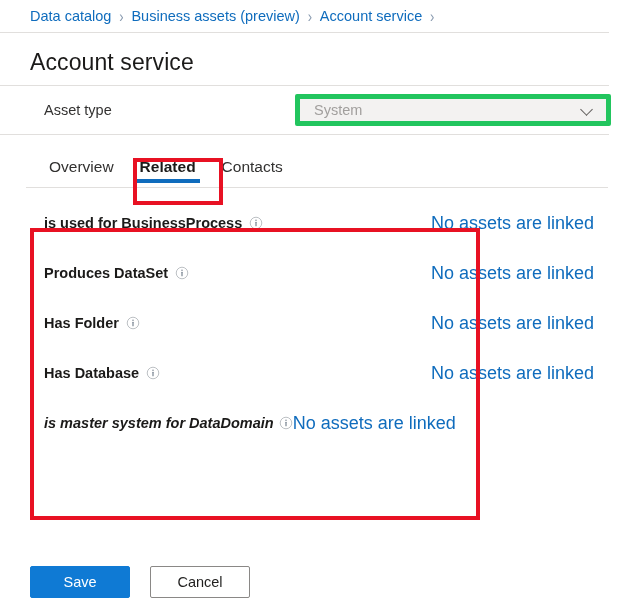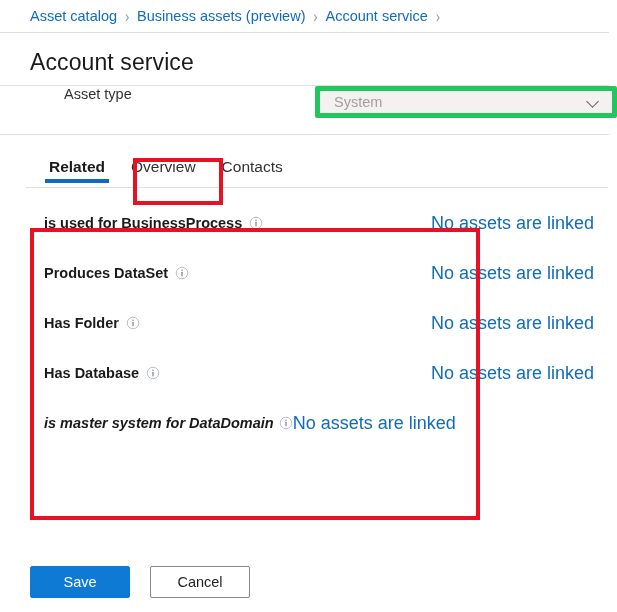--- a/index.html
+++ b/index.html
@@ -59,23 +59,23 @@
     letter-spacing: 0.1px;
   }
   .title-block {
     height: 52px;
     box-sizing: border-box;
   }
 
   
   .field-row {
     display: flex;
-    align-items: flex-start;
+    align-items: center;
     height: 48px;
-    padding-left: 64px;
+    padding-left: 44px;
     box-sizing: border-box;
   }
   .field-label {
     font-size: 14.5px;
     color: #323130;
     width: 251px;
     flex: none;
   }
   .dropdown {
     width: 316px;
@@ -256,21 +256,21 @@
   .btn-secondary {
     background: #ffffff;
     color: #201f1e;
     border: 1px solid #8a8886;
   }
 </style>
 </head>
 <body>
 
 <div class="breadcrumb-bar">
-  <a class="crumb">Asset catalog</a>
+  <a class="crumb">Data catalog</a>
   <span class="crumb-sep">›</span>
   <a class="crumb">Business assets (preview)</a>
   <span class="crumb-sep">›</span>
   <a class="crumb">Account service</a>
   <span class="crumb-sep">›</span>
 </div>
 <div class="rule"></div>
 
 <div class="title-block">
   <h1 class="page-title">Account service</h1>
@@ -281,22 +281,22 @@
   <div class="field-label">Asset type</div>
   <div class="dropdown">
     <span class="dropdown-value">System</span>
     <span class="chev"></span>
   </div>
 </div>
 <div class="rule"></div>
 
 <div class="tabs-wrap">
   <div class="tabs">
+    <div class="tab">Overview</div>
     <div class="tab active">Related</div>
-    <div class="tab">Overview</div>
     <div class="tab">Contacts</div>
   </div>
   <div class="tabs-rule"></div>
 </div>
 
 <div class="relations">
 
   <div class="rel-row">
     <span class="rel-label">
       <span>is used for BusinessProcess</span>

